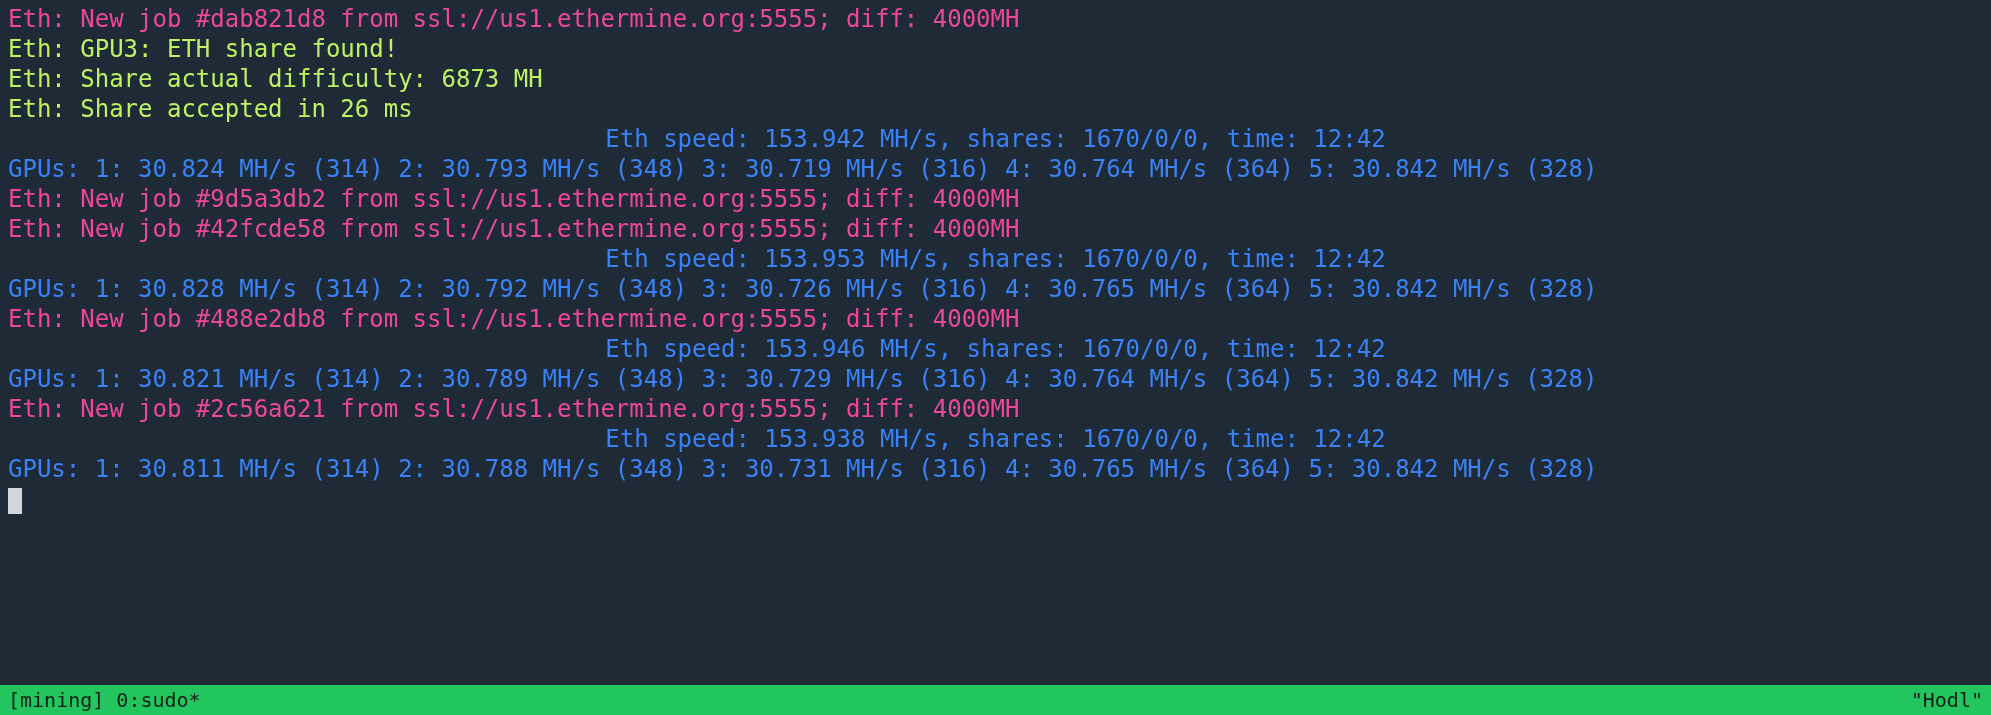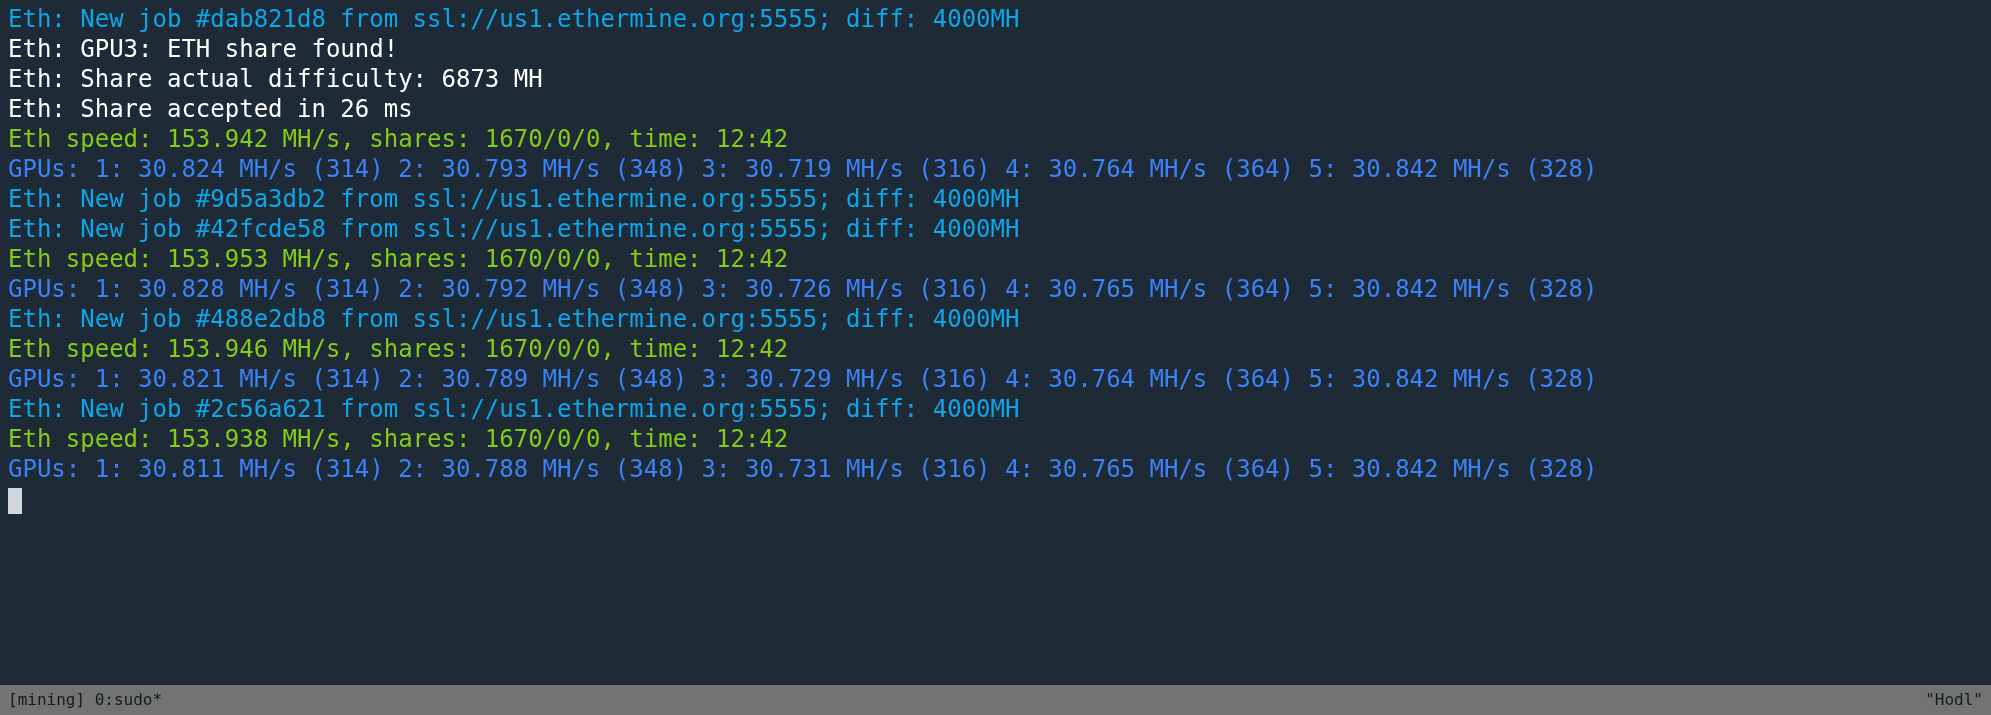--- a/index.html
+++ b/index.html
@@ -15,45 +15,45 @@
   .terminal {
     width: 100%;
     height: 100%;
     position: relative;
   }
   .output {
     padding: 4px 8px 0 8px;
     white-space: pre;
   }
   .line { display: block; }
-  .white { color: #0ea5e9; }
-  .green { color: #ffffff; }
-  .cyan  { color: #84cc16; }
+  .white { color: #ec4899; }
+  .green { color: #bef264; }
+  .cyan  { color: #3b82f6; text-align: center; }
   .palecyan { color: #3b82f6; }
   .cursor {
     display: inline-block;
     width: 14px;
     height: 26px;
     background: #cfd6dc;
     vertical-align: bottom;
     margin-left: 0;
   }
   .status-bar {
     position: absolute;
     left: 0;
     right: 0;
     bottom: 0;
     height: 30px;
-    background: #737373;
+    background: #22c55e;
     color: #102018;
     display: flex;
     justify-content: space-between;
     align-items: center;
     padding: 0 8px;
-    font-size: 16px;
+    font-size: 20px;
     gap: 24px;
   }
   .status-left, .status-right { white-space: pre; }
 </style>
 </head>
 <body>
 
 <div class="terminal">
   <div class="output" id="output"><span class="line white">Eth: New job #dab821d8 from ssl://us1.ethermine.org:5555; diff: 4000MH</span><span class="line green">Eth: GPU3: ETH share found!</span><span class="line green">Eth: Share actual difficulty: 6873 MH</span><span class="line green">Eth: Share accepted in 26 ms</span><span class="line cyan">Eth speed: 153.942 MH/s, shares: 1670/0/0, time: 12:42</span><span class="line palecyan">GPUs: 1: 30.824 MH/s (314) 2: 30.793 MH/s (348) 3: 30.719 MH/s (316) 4: 30.764 MH/s (364) 5: 30.842 MH/s (328)</span><span class="line white">Eth: New job #9d5a3db2 from ssl://us1.ethermine.org:5555; diff: 4000MH</span><span class="line white">Eth: New job #42fcde58 from ssl://us1.ethermine.org:5555; diff: 4000MH</span><span class="line cyan">Eth speed: 153.953 MH/s, shares: 1670/0/0, time: 12:42</span><span class="line palecyan">GPUs: 1: 30.828 MH/s (314) 2: 30.792 MH/s (348) 3: 30.726 MH/s (316) 4: 30.765 MH/s (364) 5: 30.842 MH/s (328)</span><span class="line white">Eth: New job #488e2db8 from ssl://us1.ethermine.org:5555; diff: 4000MH</span><span class="line cyan">Eth speed: 153.946 MH/s, shares: 1670/0/0, time: 12:42</span><span class="line palecyan">GPUs: 1: 30.821 MH/s (314) 2: 30.789 MH/s (348) 3: 30.729 MH/s (316) 4: 30.764 MH/s (364) 5: 30.842 MH/s (328)</span><span class="line white">Eth: New job #2c56a621 from ssl://us1.ethermine.org:5555; diff: 4000MH</span><span class="line cyan">Eth speed: 153.938 MH/s, shares: 1670/0/0, time: 12:42</span><span class="line palecyan">GPUs: 1: 30.811 MH/s (314) 2: 30.788 MH/s (348) 3: 30.731 MH/s (316) 4: 30.765 MH/s (364) 5: 30.842 MH/s (328)</span><span class="line"><span class="cursor"></span></span></div>
   <div class="status-bar">

